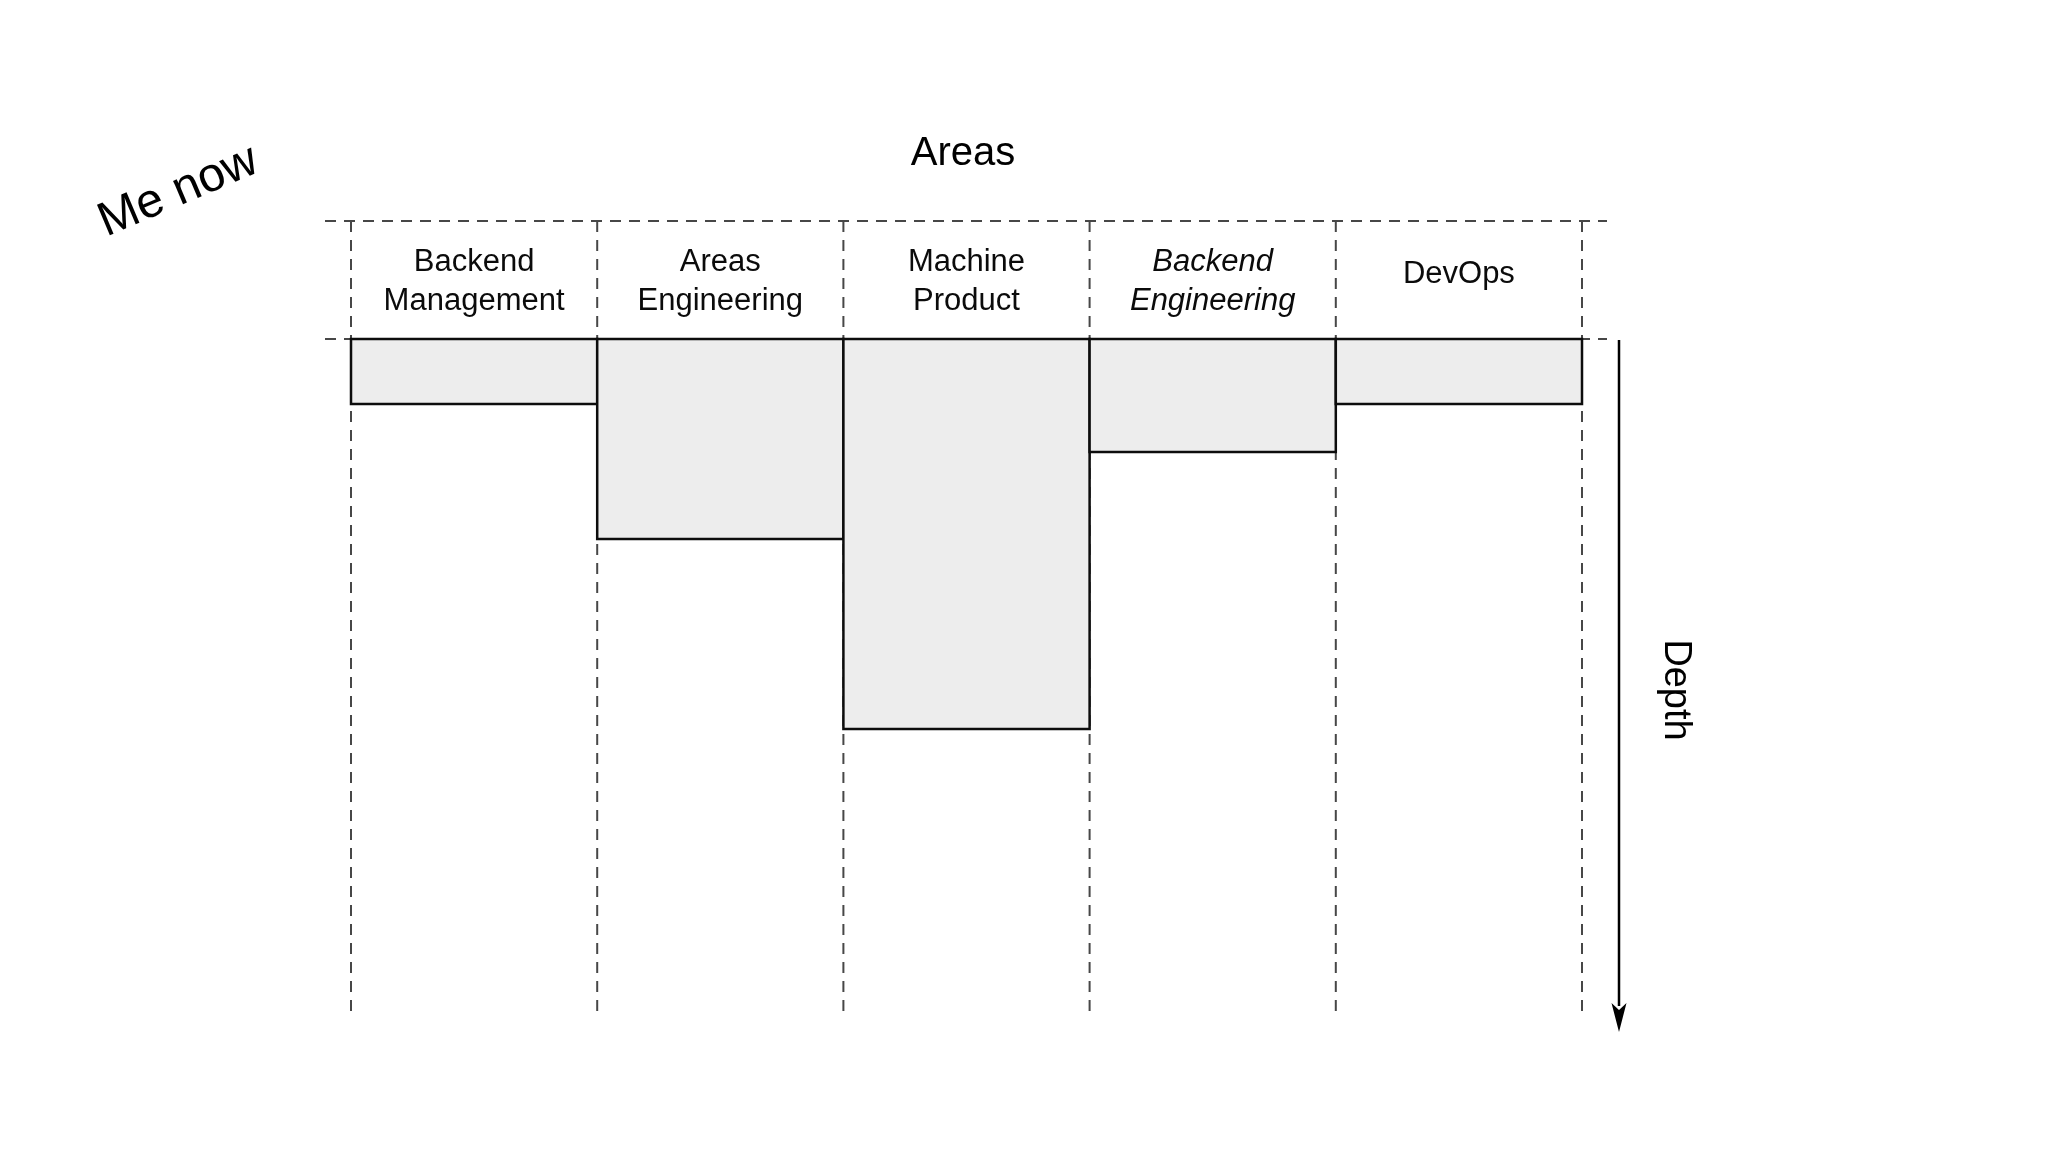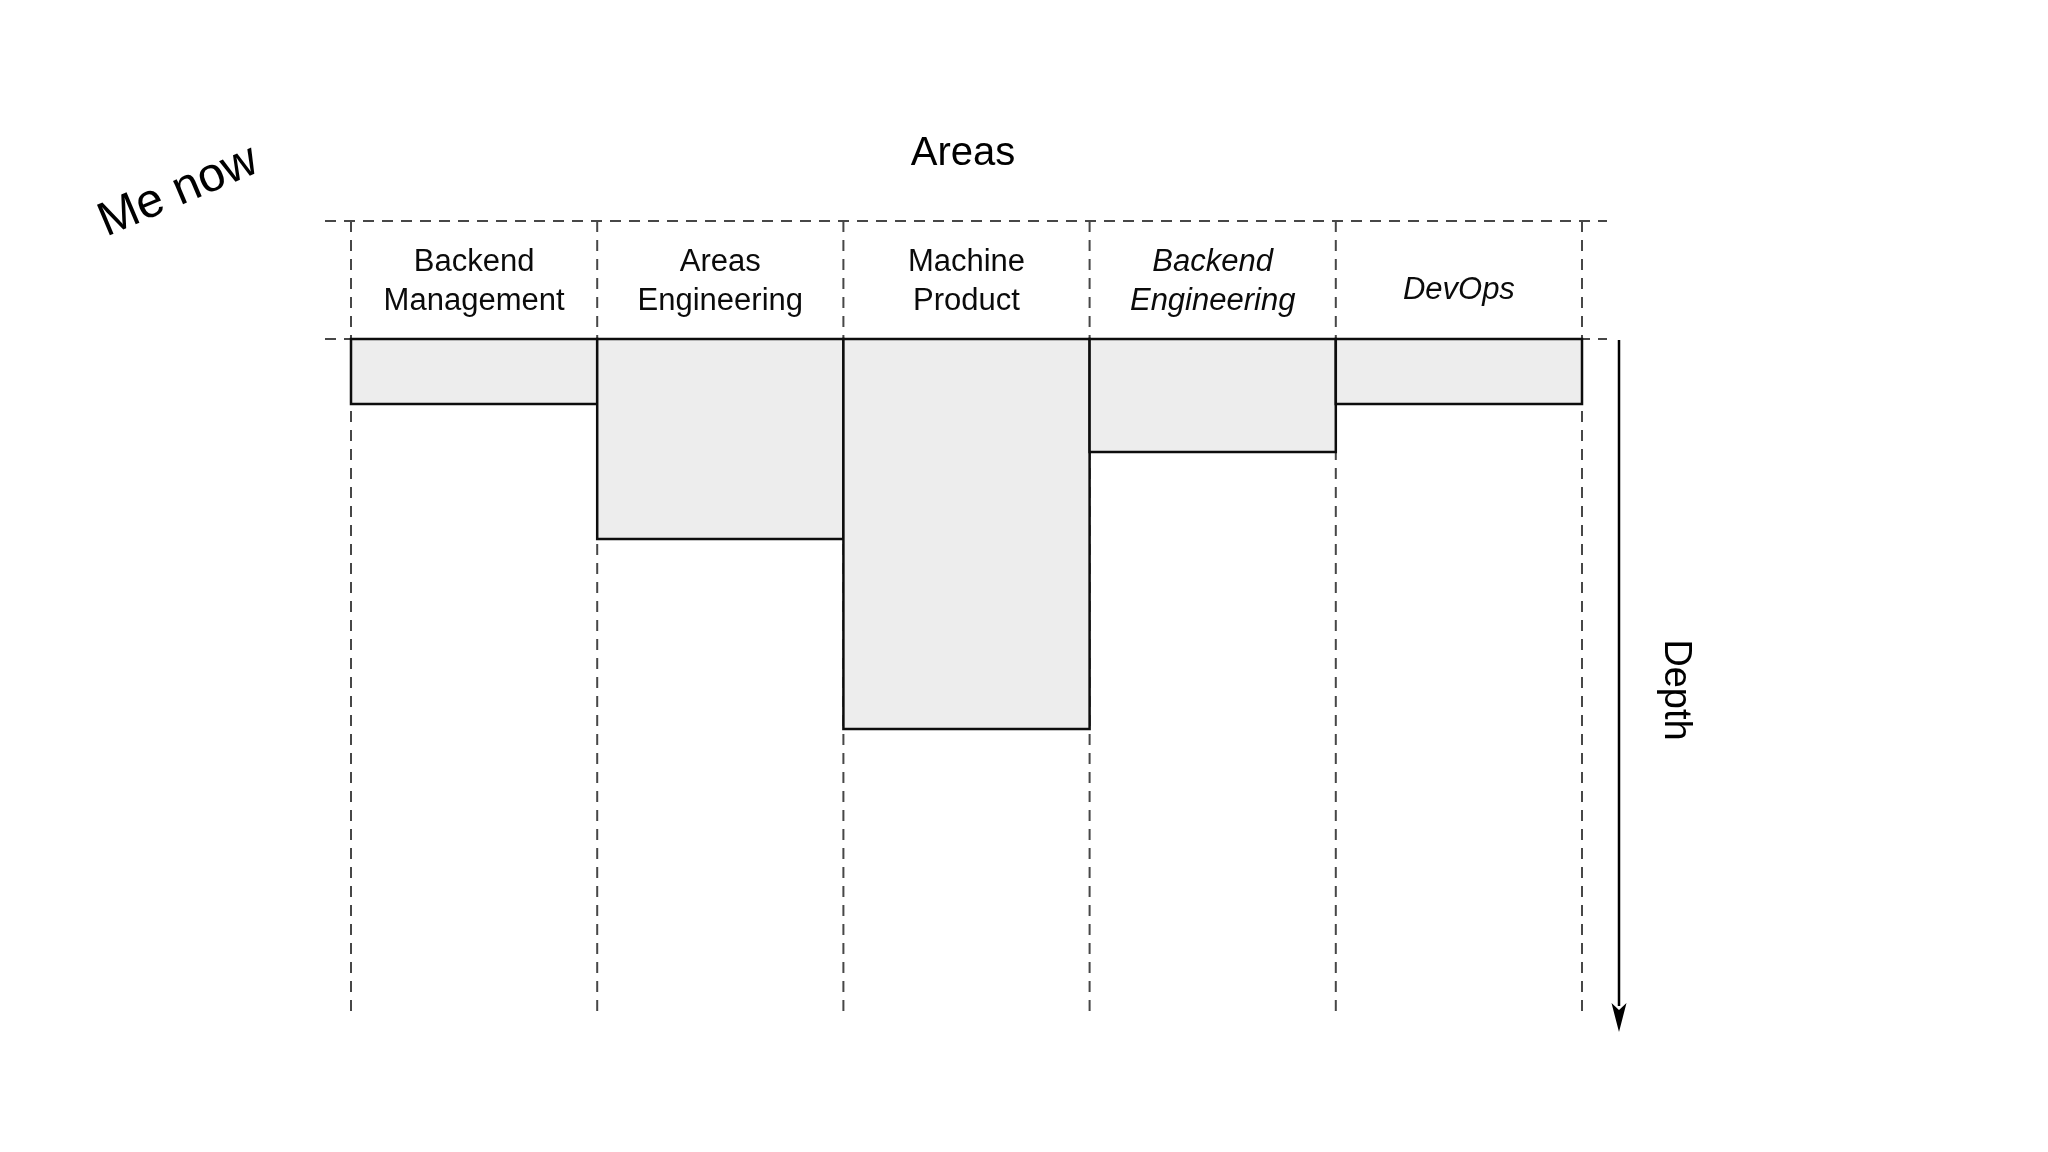--- a/index.html
+++ b/index.html
@@ -94,21 +94,21 @@
         <span>Engineering</span>
       </div>
       <div class="hdr" style="left: 846.4px; top: 225px; width: 240.2px; height: 110px;">
         <span>Machine</span>
         <span>Product</span>
       </div>
       <div class="hdr" style="left: 1092.6px; top: 225px; width: 240.2px; height: 110px; font-style: italic;">
         <span>Backend</span>
         <span>Engineering</span>
       </div>
-      <div class="hdr" style="left: 1338.8px; top: 233px; width: 240.2px; height: 110px; font-style: italic;">
+      <div class="hdr" style="left: 1338.8px; top: 217px; width: 240.2px; height: 110px;">
         <span>DevOps</span>
       </div>
     </div>
 
   <div class="label me-now">Me now</div>
 
   <div class="label areas">Areas</div>
 
   <div class="label depth">Depth</div>
 

